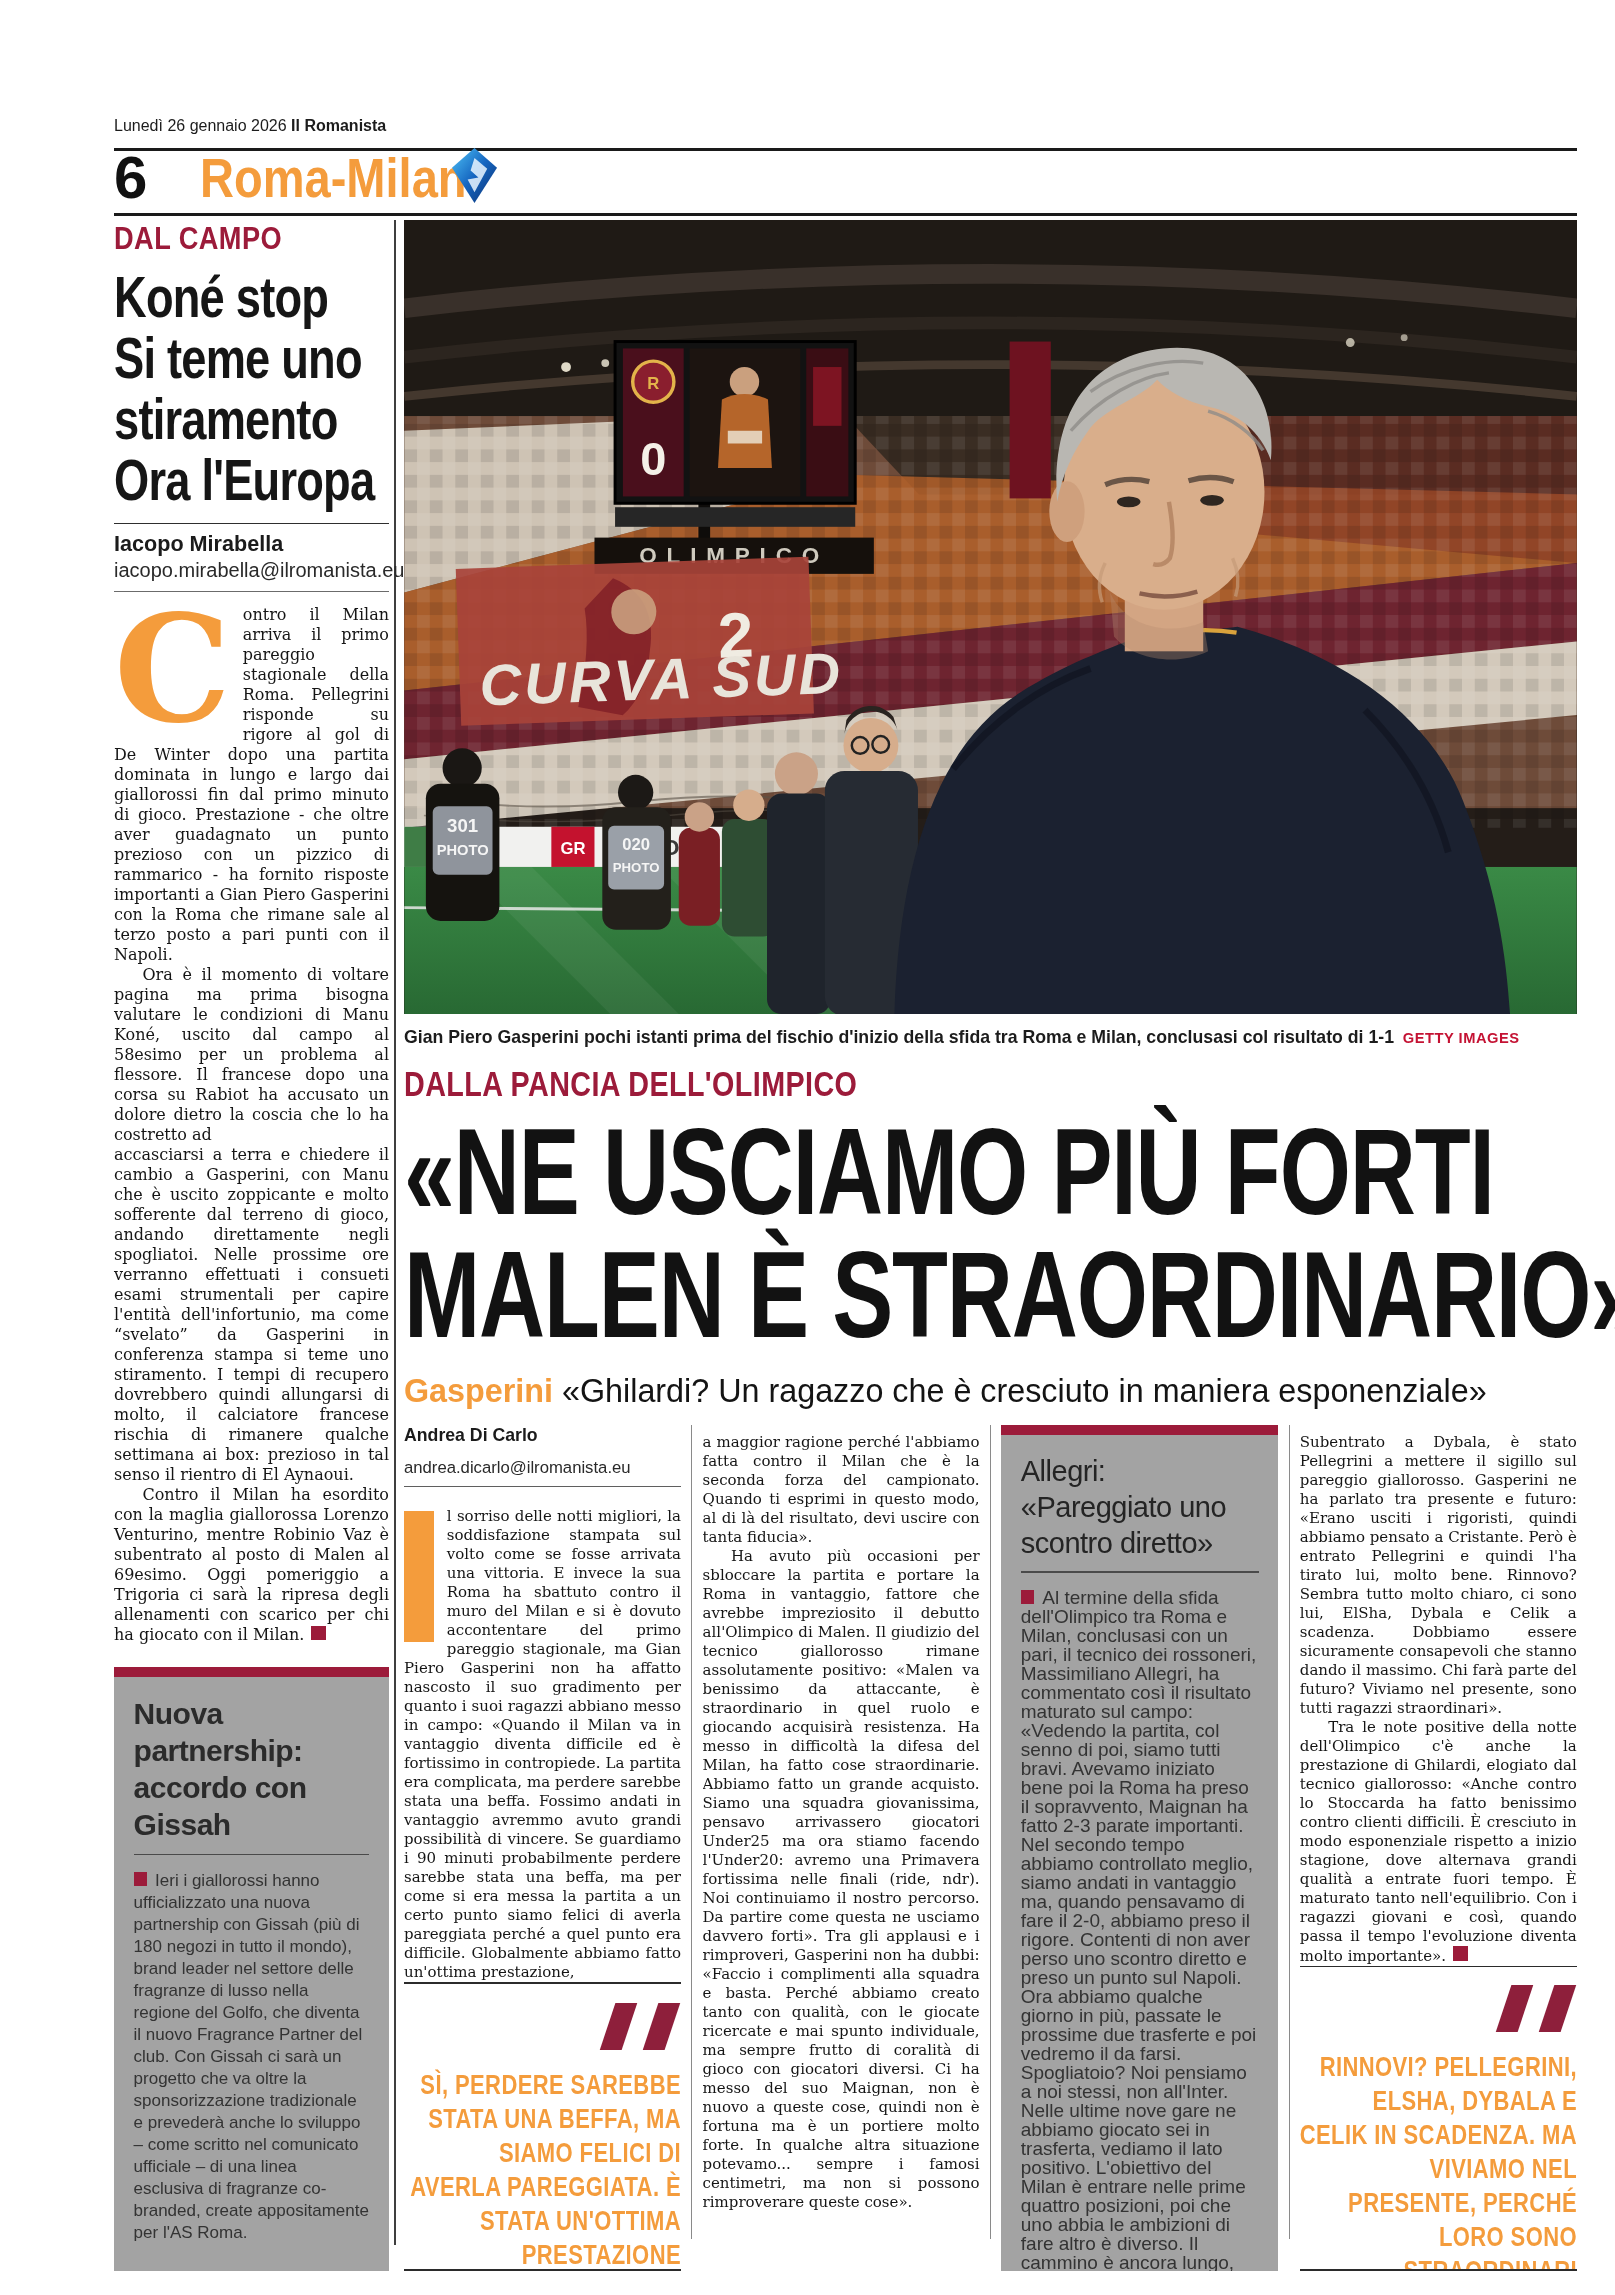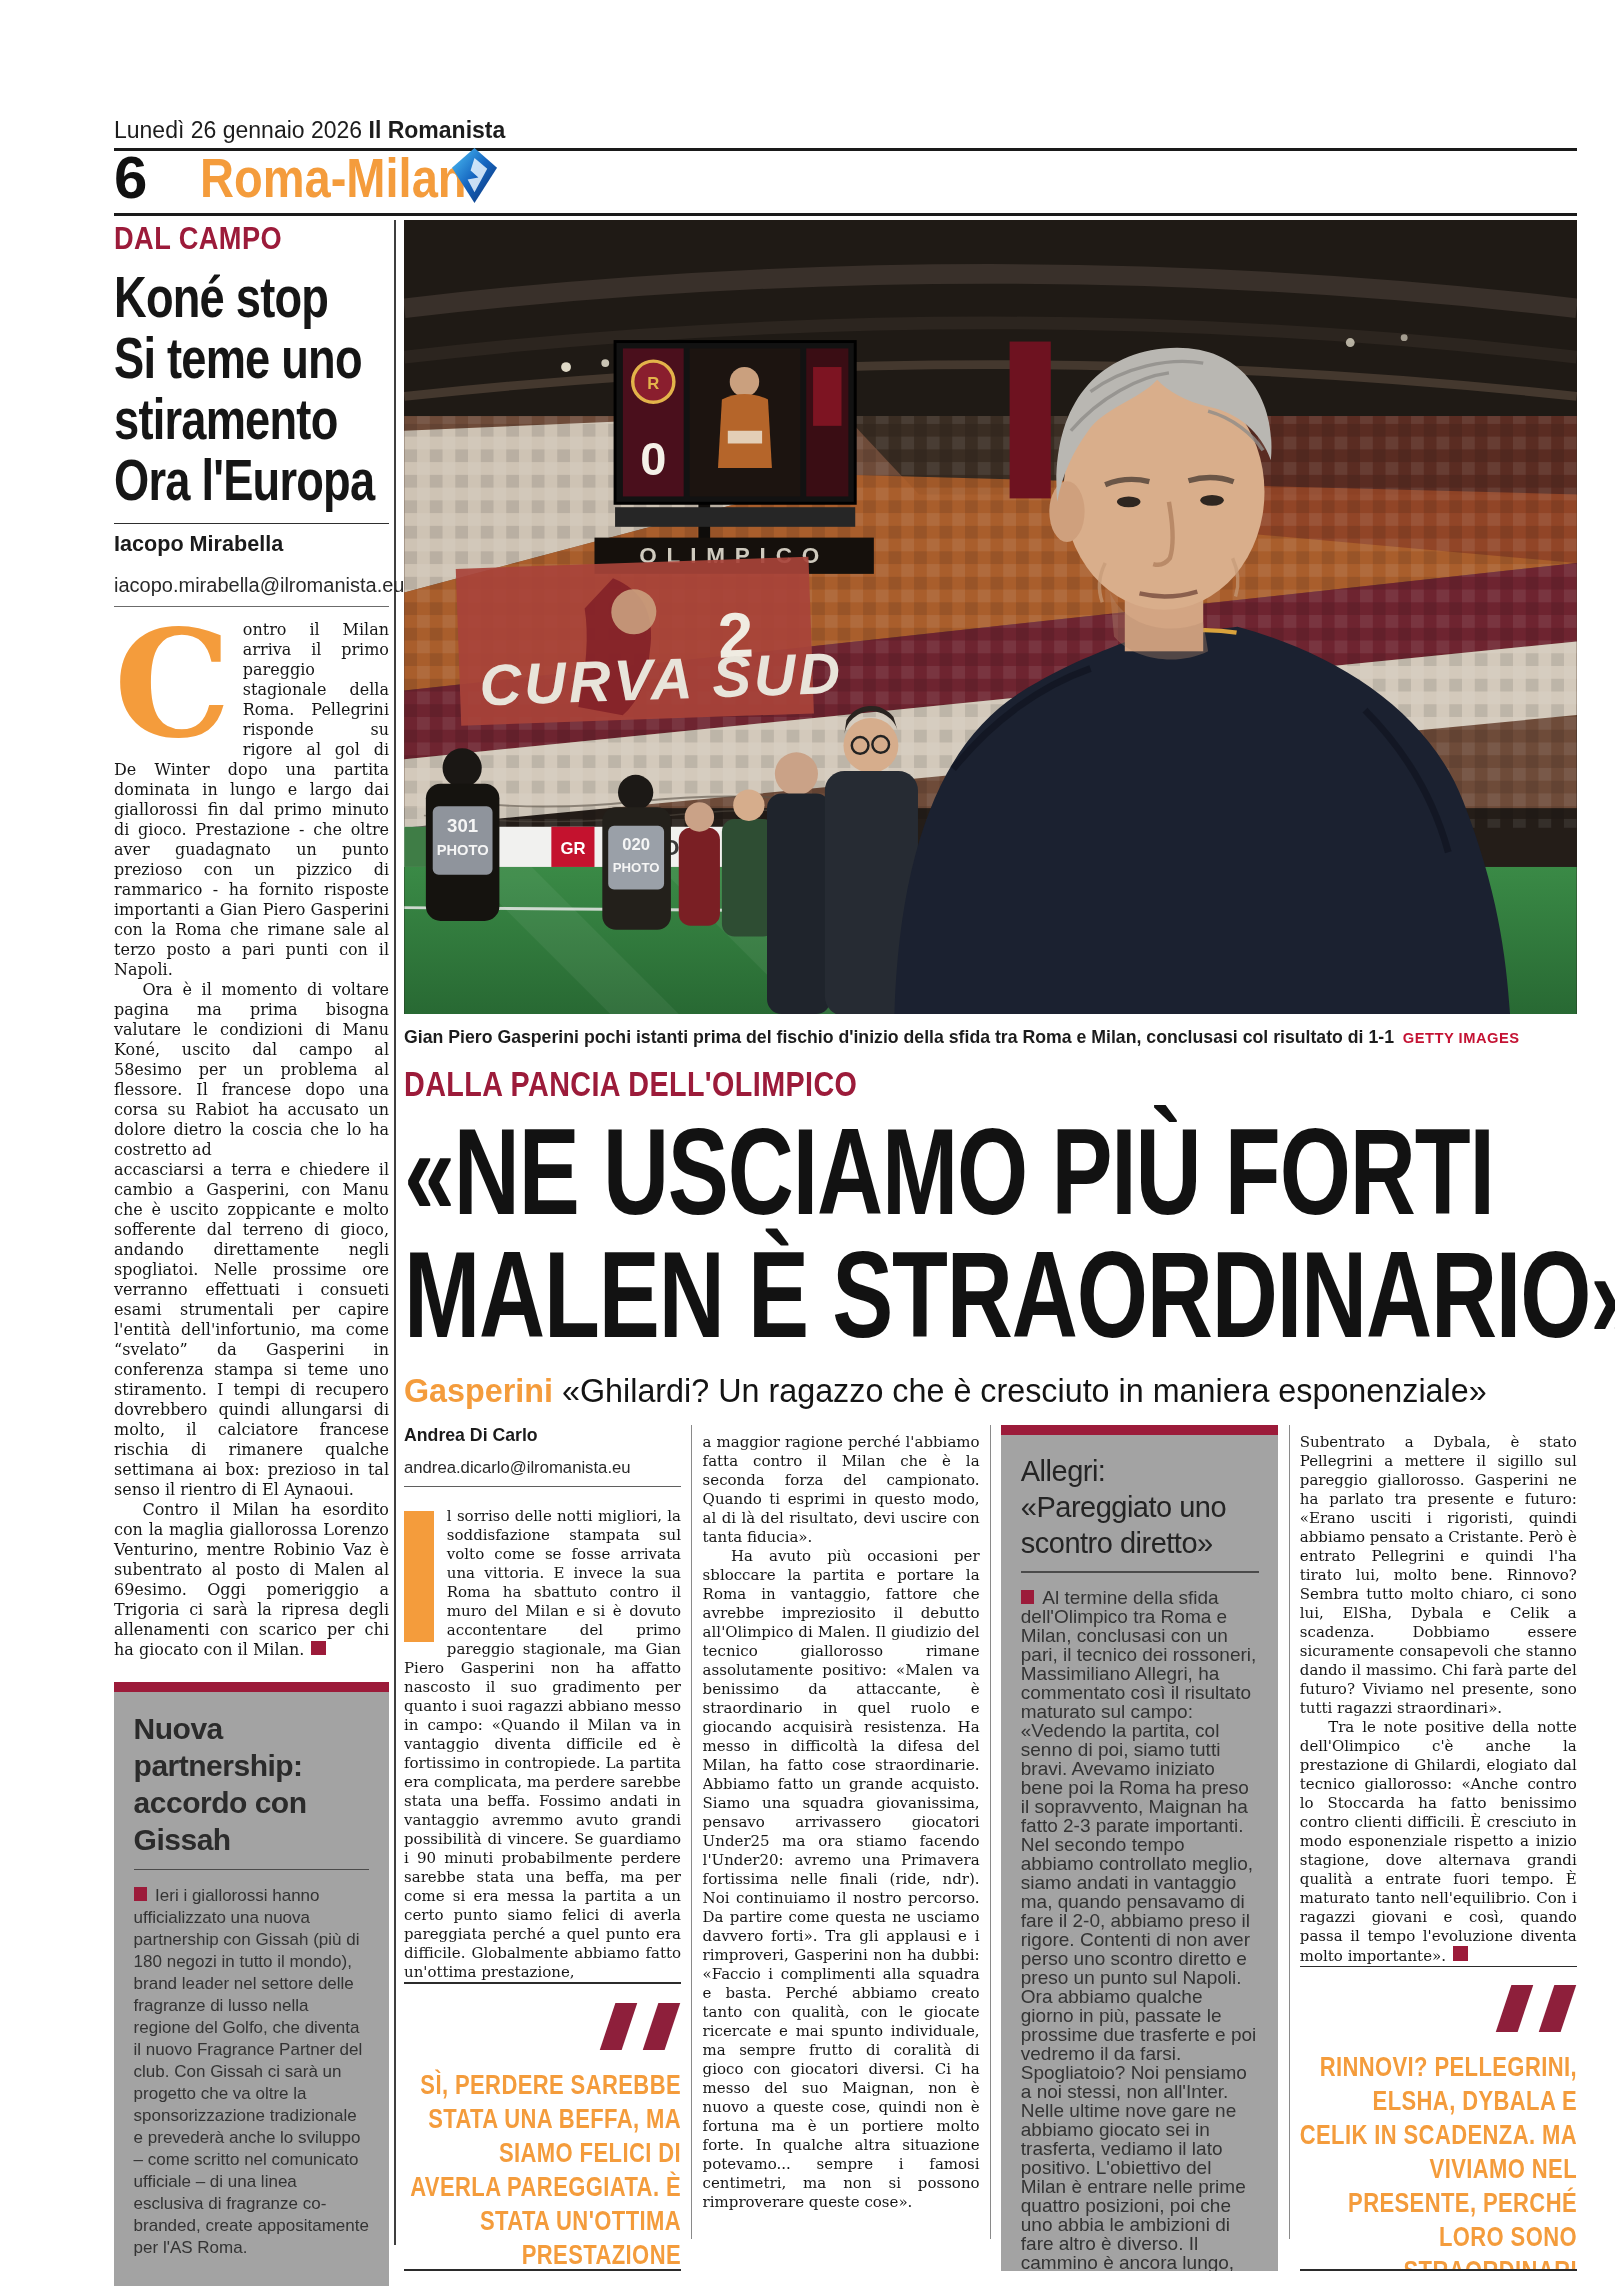--- a/index.html
+++ b/index.html
@@ -4,36 +4,36 @@
 <style>
   html,body{margin:0;padding:0;}
   body{
     width:1616px;height:2295px;position:relative;background:#ffffff;
     font-family:"Liberation Sans",sans-serif;color:#141414;
     -webkit-font-smoothing:antialiased;overflow:hidden;
   }
   .abs{position:absolute;}
   .nowrap{white-space:nowrap;display:inline-block;}
   
-  .date-line{left:114px;top:117px;font-size:23px;color:#1c1c1c;}
+  .date-line{left:114px;top:117px;font-size:16px;color:#1c1c1c;}
   .date-line b{font-weight:bold;}
   .rule-full{left:114px;width:1463px;height:2.5px;background:#1a1a1a;}
   .pagenum{left:114px;top:153px;font-size:60px;font-weight:bold;color:#111;line-height:49px;}
   .section-title{left:200px;top:153px;font-size:56px;font-weight:bold;color:#F49C3C;line-height:49px;transform:scaleX(.84);transform-origin:left top;}
   .seriea{left:451px;top:147px;}
   
   .vdiv{width:1.5px;background:#3f3f3f;}
   
   .rail{left:114px;top:220px;width:275px;}
   .kicker{font-size:32px;font-weight:bold;color:#9C1B3A;transform:scaleX(.85);transform-origin:left top;letter-spacing:0.5px;}
   .rail-hl{font-size:58px;line-height:61px;font-weight:bold;color:#161616;letter-spacing:-1px;}
   .rail-hl .nowrap{transform:scaleX(.78);transform-origin:left top;}
   .byline-rule{height:1.5px;background:#2e2e2e;margin:12.8px 0 6.9px 0;}
   .byline-name{font-size:21.6px;font-weight:bold;color:#1b1b1b;}
-  .byline-mail{font-size:20px;color:#2a2a2a;margin-top:17px;}
+  .byline-mail{font-size:20px;color:#2a2a2a;margin-top:2px;}
   .thin-rule{height:1px;background:#6b6b6b;margin:8.8px 0 13.7px 0;}
   .serif-body{font-family:"DejaVu Serif","Liberation Serif",serif;font-size:16px;line-height:20px;text-align:justify;color:#151515;}
   .serif-body p{margin:0;}
   .serif-body p + p{text-indent:28.4px;}
   .dropcap-c{float:left;font-family:"DejaVu Serif",serif;font-weight:bold;color:#F49C3C;font-size:147px;line-height:116px;margin:6.9px 11.8px 0 0;}
   .highlight-box{border-top:2.5px solid #2b2b2b;border-bottom:2.5px solid #2b2b2b;margin:18.6px 0;padding:20.6px 0;overflow:hidden;}
   .highlight-inner{width:343px;margin-left:-69px;transform:scaleX(.8);transform-origin:right top;text-align:right;
     font-size:27.5px;line-height:34px;font-weight:bold;color:#F49C3C;letter-spacing:0.5px;}
   .endmark{display:inline-block;width:14.7px;height:14.7px;background:#9C1B3A;margin-left:6.9px;}
   

